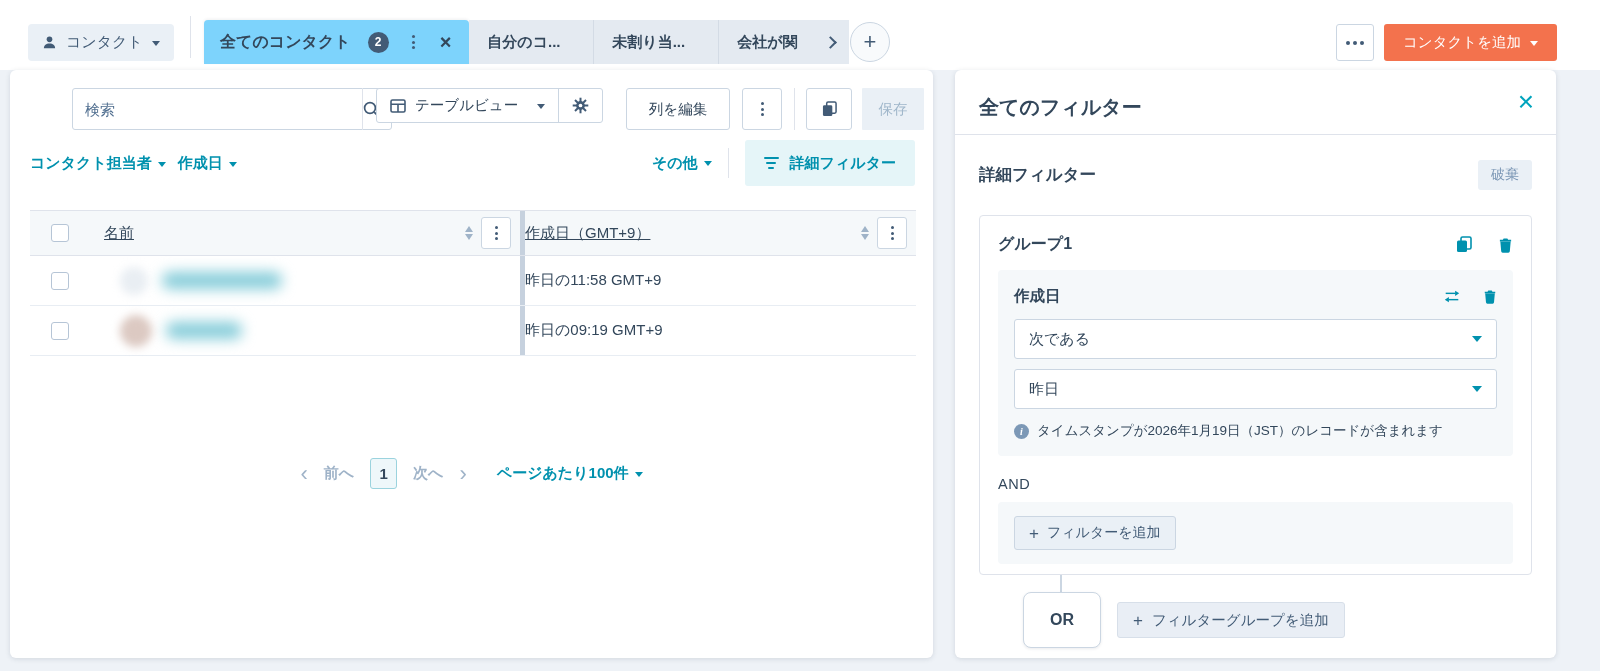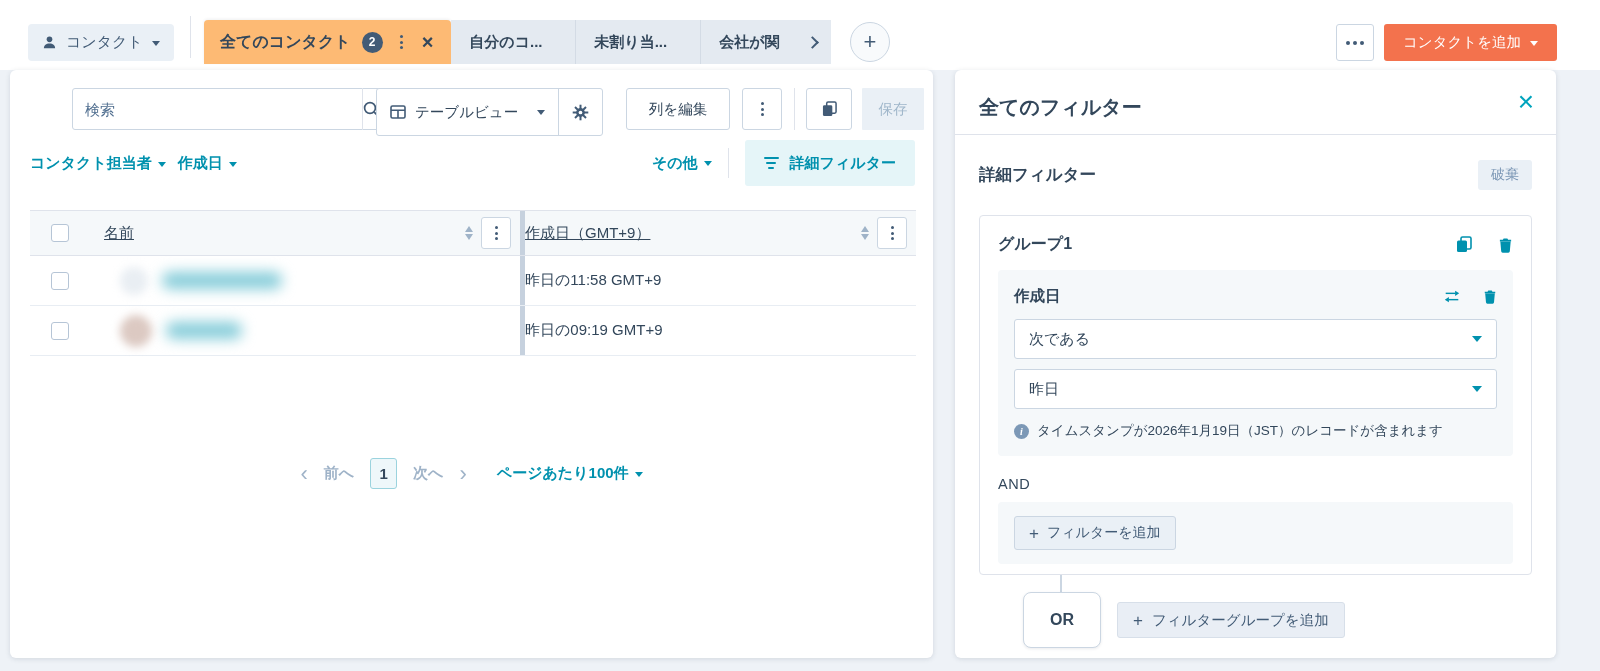--- a/index.html
+++ b/index.html
@@ -12,21 +12,21 @@
   .topbar { position:absolute; left:0; top:0; width:1600px; height:70px; background:#fff; }
   .obj-switcher { position:absolute; left:28px; top:24px; height:37px; background:#eaf0f6;
     border-radius:4px; display:flex; align-items:center; gap:9px; padding:0 14px;
     color:#425b76; font-size:15px; cursor:pointer; }
   .caret { width:0; height:0; border:4px solid transparent; border-top:5px solid #425b76; margin-top:5px; }
   .caret.teal { border-top-color:#0091ae; }
   .caret.white { border-top-color:#fff; }
   .top-divider { position:absolute; left:190px; top:16px; width:1px; height:42px; background:#dfe3eb; }
   .tabs { position:absolute; left:204px; top:20px; height:44px; display:flex; }
   .tab { display:flex; align-items:center; white-space:nowrap; overflow:hidden; cursor:pointer; }
-  .tab.active { background:#fdba74; border-radius:4px 4px 0 0; padding:0 16px; gap:11px;
+  .tab.active { background:#7dd3fc; border-radius:4px 4px 0 0; padding:0 16px; gap:17px;
     font-weight:700; font-size:16px; color:#33475b; box-shadow:0 -1px 3px rgba(45,62,80,.08); }
   .badge { min-width:21px; height:21px; border-radius:11px; background:#425b76; color:#fff;
     font-size:12px; font-weight:700; display:flex; align-items:center; justify-content:center; padding:0 6px; }
   .kebab { display:flex; flex-direction:column; gap:2.5px; padding:4px 6px; cursor:pointer; }
   .kebab i { width:3px; height:3px; border-radius:50%; background:#425b76; }
   .tab-close { font-size:20px; color:#33475b; line-height:1; padding:0 2px; cursor:pointer; }
   .tab.inactive { background:#e4eaf1; border-right:1px solid #d3dbe5; padding:0 18px;
     font-weight:700; font-size:15px; color:#33475b; }
   .tab.inactive.cut { width:92px; padding-right:0; border-right:none; }
   .tab-overflow { background:#e4eaf1; width:38px; display:flex; align-items:center; justify-content:center; cursor:pointer; }
@@ -44,21 +44,21 @@
     border-radius:6px; box-shadow:0 1px 5px rgba(45,62,80,.15); }
   .panel-right { position:absolute; left:955px; top:70px; width:601px; height:588px; background:#fff;
     border-radius:6px; box-shadow:0 1px 5px rgba(45,62,80,.15); }
   
   .search-box { position:absolute; left:18px; top:18px; width:320px; height:42px;margin-left:44px; }
   .search-box input { width:100%; height:100%; border:1px solid #cbd6e2; border-radius:3px;
     padding:0 38px 0 12px; font-size:15px; color:#33475b; font-family:inherit; outline:none; }
   .search-box input::placeholder { color:#516f90; opacity:1; }
   .search-icon { position:absolute; right:12px; top:12px; }
   .vdiv { position:absolute; top:18px; width:1px; height:42px; background:#dfe3eb; }
-  .view-group { position:absolute; left:366px; top:18px; height:48px; display:flex;
+  .view-group { position:absolute; left:366px; top:18px; height:35px; display:flex;
     border:1px solid #cbd6e2; border-radius:3px; overflow:hidden; background:#fff; }
   .view-main { display:flex; align-items:center; gap:9px; padding:0 13px; font-size:14.5px; cursor:pointer; }
   .view-gear { width:44px; border-left:1px solid #cbd6e2; display:flex; align-items:center; justify-content:center; cursor:pointer; }
   .btn-outline { background:#fff; border:1px solid #cbd6e2; border-radius:3px; color:#33475b;
     font-size:14.5px; display:flex; align-items:center; justify-content:center; cursor:pointer; font-family:inherit; }
   .edit-cols { position:absolute; left:616px; top:18px; width:104px; height:42px; }
   .tb-kebab { position:absolute; left:732px; top:18px; width:40px; height:42px; }
   .copy-btn { position:absolute; left:796px; top:18px; width:46px; height:42px; }
   .save-btn { position:absolute; left:852px; top:18px; width:62px; height:42px; background:#eaf0f6;
     border:none; border-radius:1px; color:#9fb6ca; font-size:14.5px; display:flex; align-items:center; justify-content:center; font-family:inherit; }

